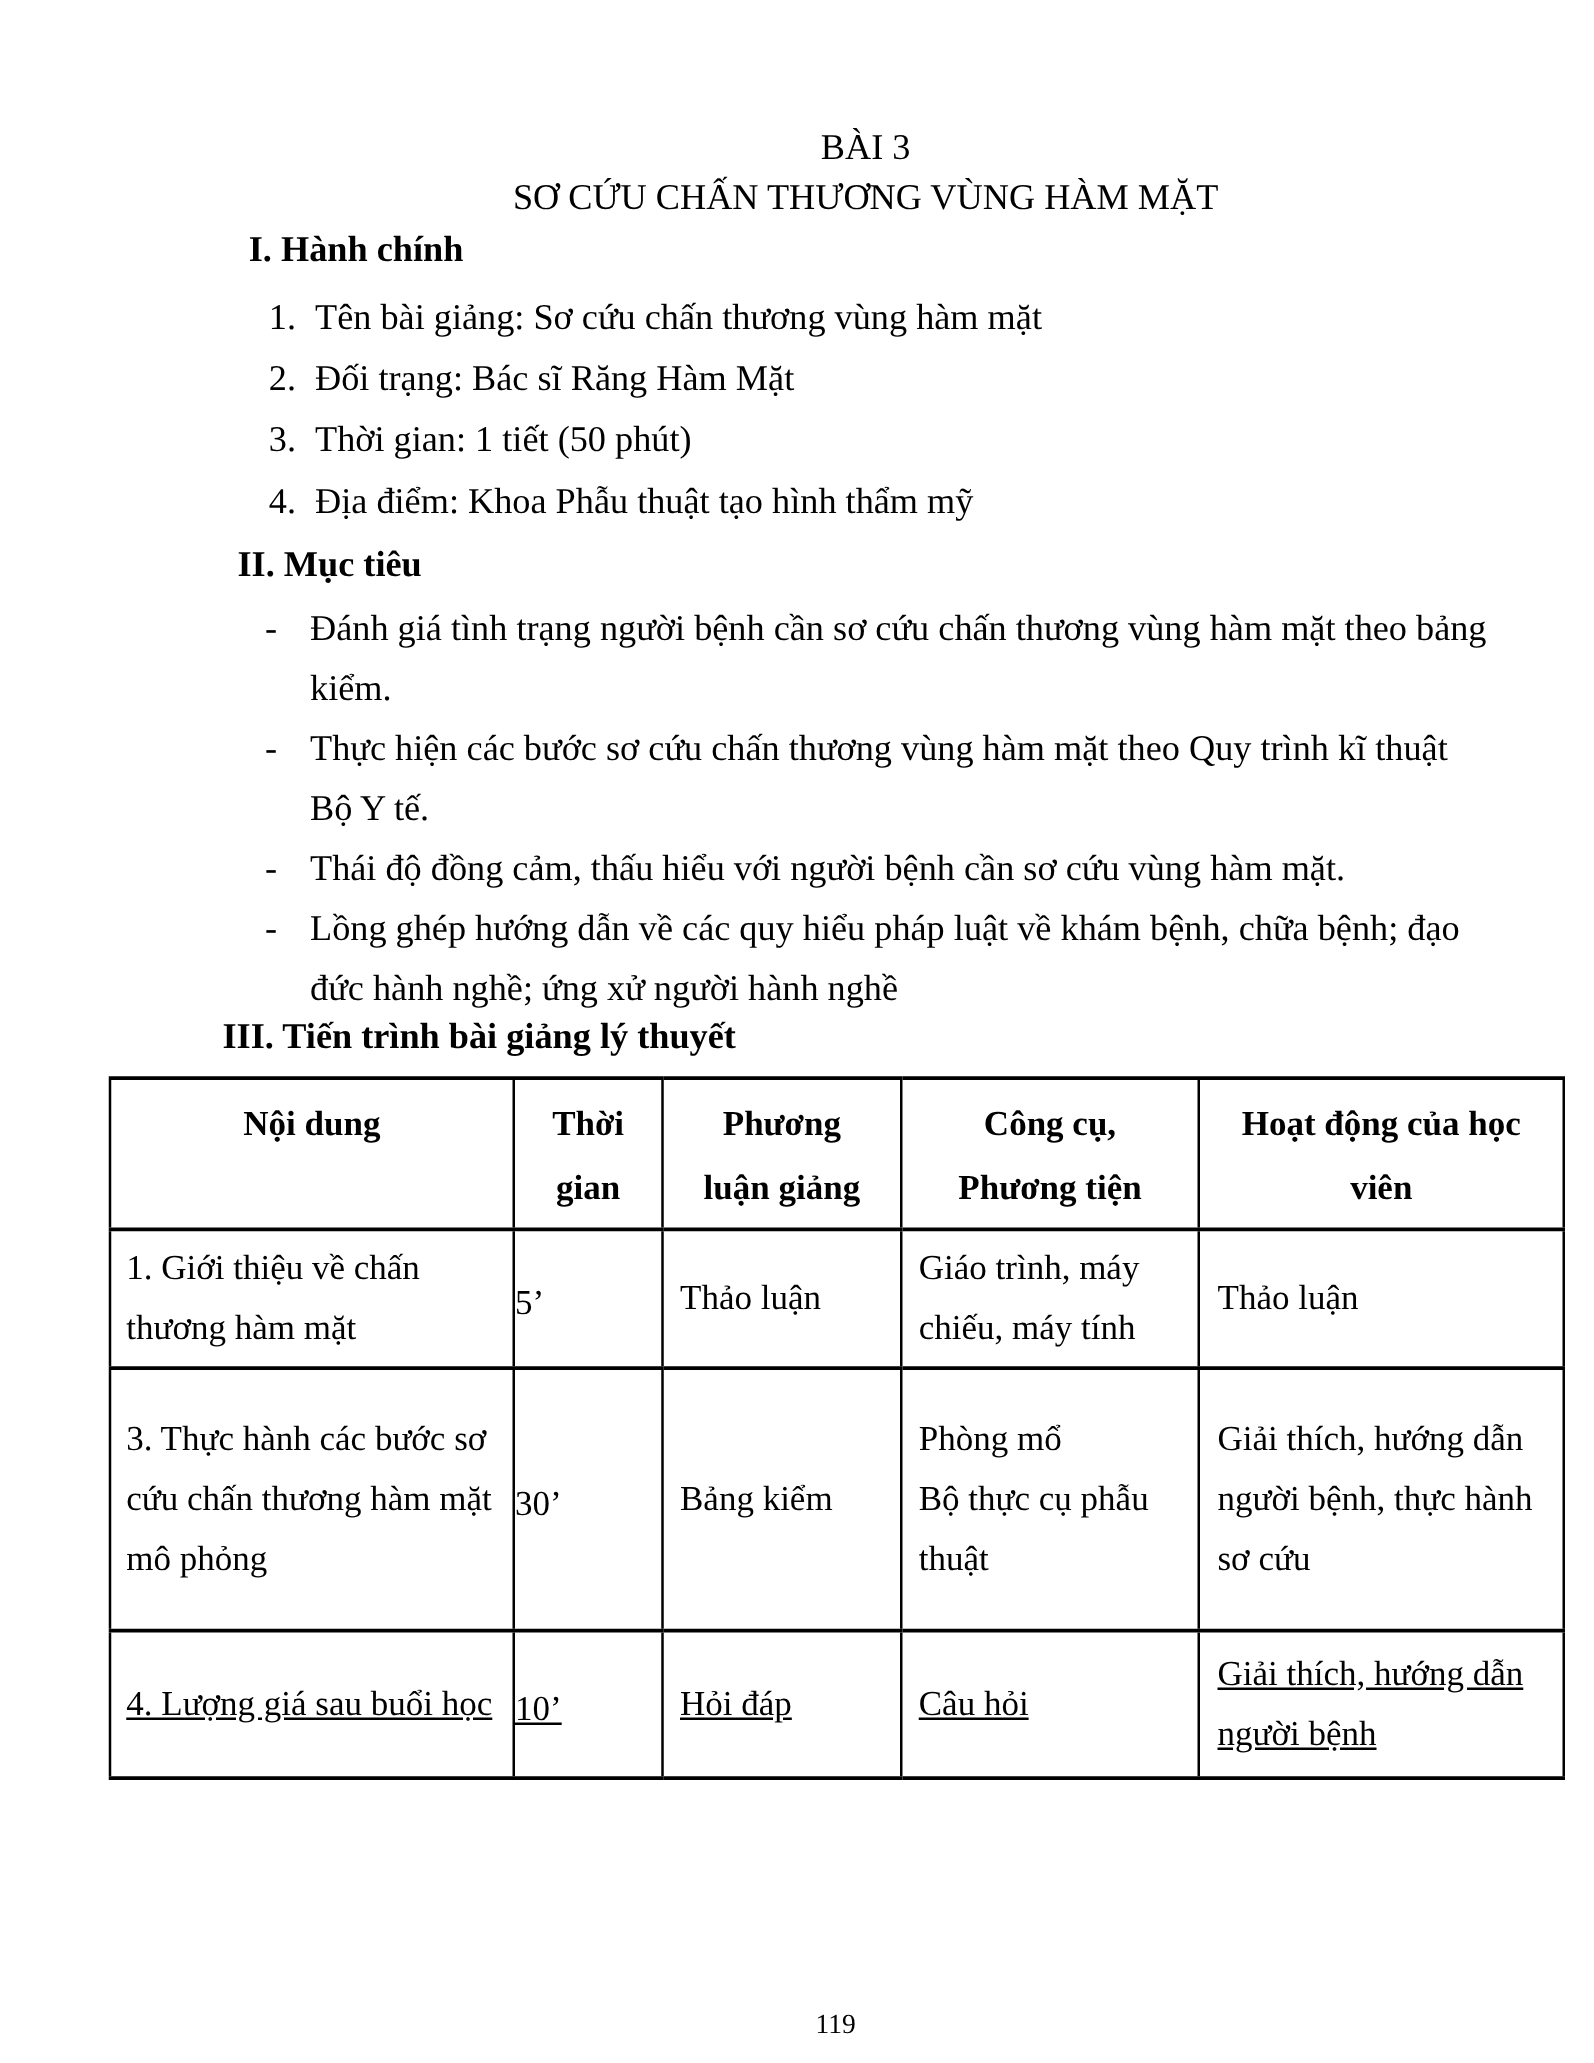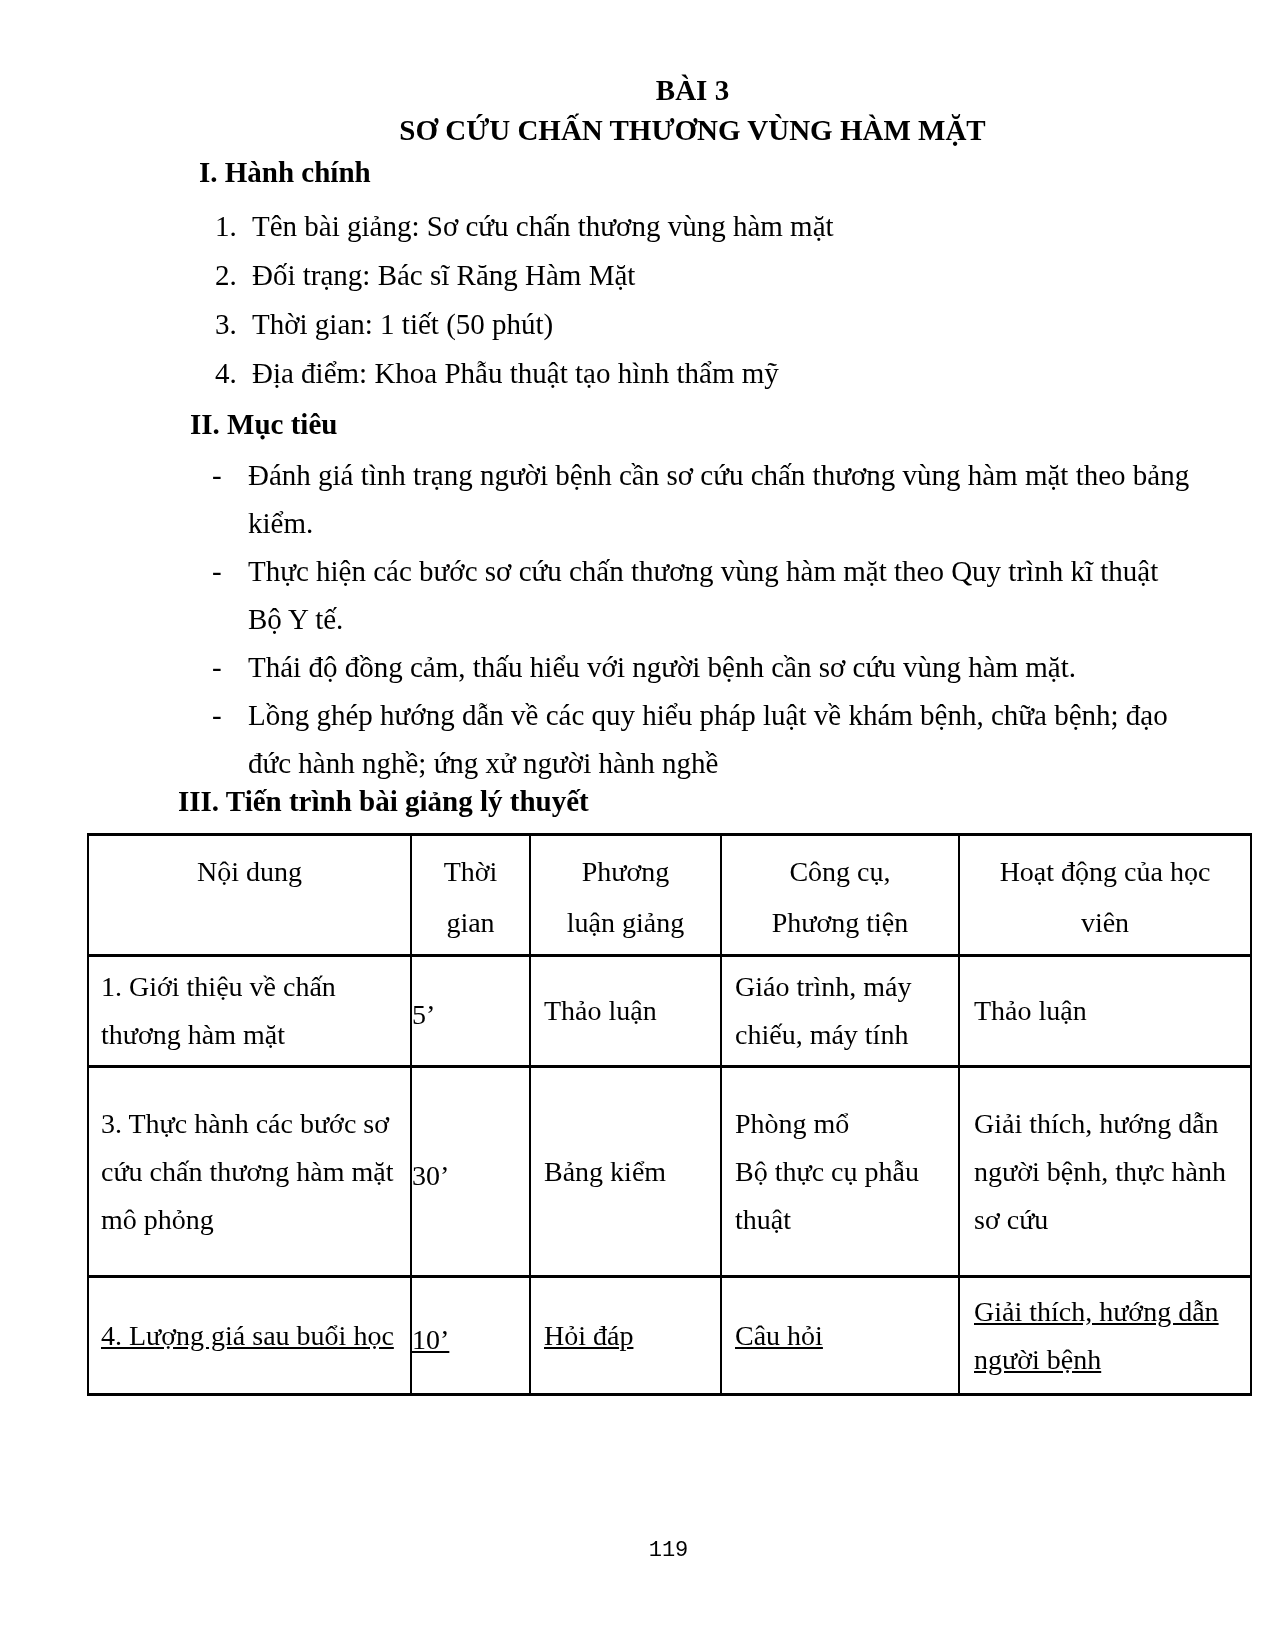--- a/index.html
+++ b/index.html
@@ -15,25 +15,25 @@
   }
   .page {
     width: 1275px;
     height: 1650px;
     padding-left: 87px;
     padding-right: 25px;
     position: relative;
   }
   
   .title-block {
-    padding-top: 70px;
+    padding-top: 98px;
     margin-left: 103px;
     width: 1005px;
     text-align: center;
-    font-weight: bold;
+    font-weight: normal;
     line-height: 40px;
   }
   
   .sec-heading {
     font-weight: bold;
     line-height: 40px;
   }
   .h-admin   { margin-left: 112px; margin-top: 2px; }
   .h-objectives { margin-left: 103px; margin-top: 6px; }
   .h-plan    { margin-left: 91px; margin-top: -6px; }
@@ -63,21 +63,21 @@
     font-size: 28px;
   }
   table.plan th, table.plan td {
     border: 2px solid #000;
     border-top-width: 3px;
     border-bottom-width: 3px;
     white-space: pre-line;
     overflow: hidden;
   }
   table.plan th {
-    font-weight: normal;
+    font-weight: bold;
     text-align: center;
     vertical-align: top;
     padding: 10px 6px 6px 6px;
     line-height: 51px;
   }
   table.plan td {
     line-height: 48px;
     vertical-align: middle;
     text-align: left;
   }
@@ -92,25 +92,25 @@
   tr.r3 { height: 210px; }
   tr.r4 { height: 118px; text-decoration: underline; }
   td.cell-content  { padding: 6px 4px 6px 12px; }
   td.cell-time     { vertical-align: top; text-align: center; padding-top: 8px; }
   td.cell-method   { padding: 6px 4px 6px 13px; }
   td.cell-tools    { padding: 6px 4px 6px 13px; }
   td.cell-activity { padding: 6px 5px 6px 14px; }
   
   .footer {
     position: absolute;
-    top: 1538px;
+    top: 1606px;
     left: 87px;
     width: 1163px;
     text-align: center;
-    font-family: Liberation Mono, monospace;
+    font-family: Liberation Serif, serif;
     font-size: 22px;
   }
 </style>
 </head>
 <body>
 
 <div class="page">
 
   <div class="title-block">
     <div>BÀI 3</div>

